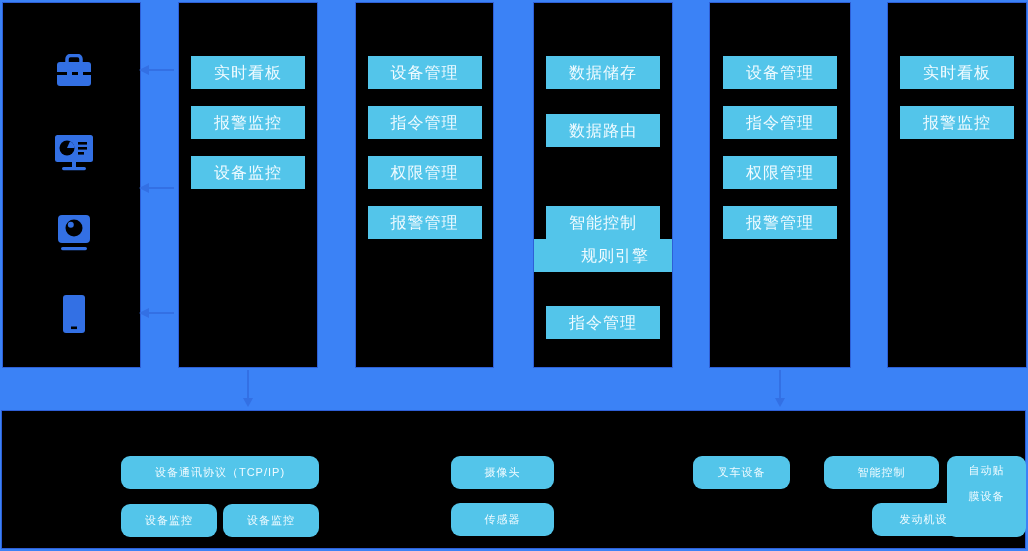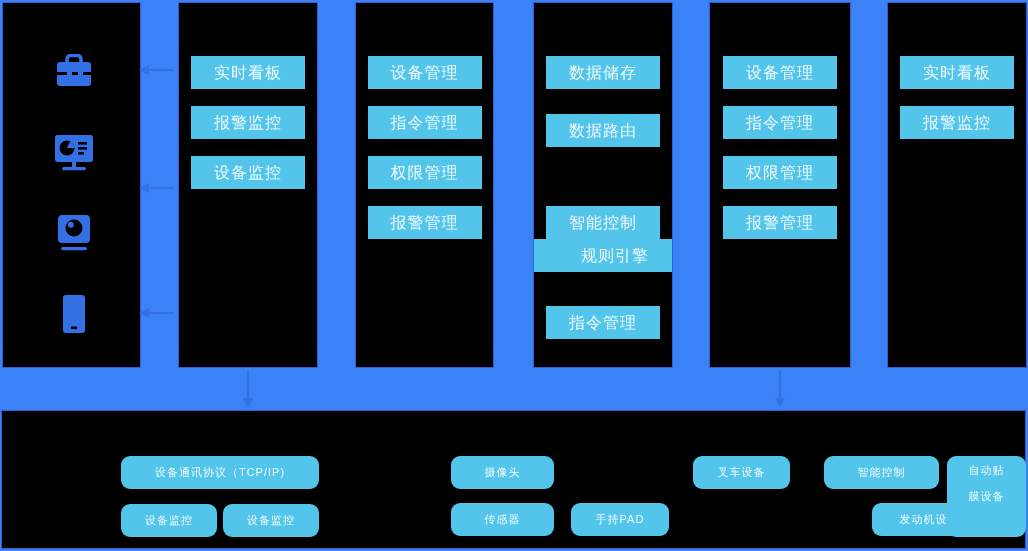--- a/index.html
+++ b/index.html
@@ -124,19 +124,18 @@
   <div class="panel" style="left:1px;top:410px;width:1025px;height:139px;">
     <div class="bbtn" style="left:119px;top:45px;width:198px;">设备通讯协议（TCP/IP)</div>
     <div class="bbtn" style="left:119px;top:93px;width:96px;">设备监控</div>
     <div class="bbtn" style="left:221px;top:93px;width:96px;">设备监控</div>
 
     <div class="bbtn" style="left:449px;top:45px;width:103px;">摄像头</div>
     <div class="bbtn" style="left:691px;top:45px;width:97px;">叉车设备</div>
     <div class="bbtn" style="left:822px;top:45px;width:115px;">智能控制</div>
 
     <div class="bbtn" style="left:449px;top:92px;width:103px;">传感器</div>
-    <div class="bbtn" style="left:569px;top:92px;width:98px;">手持PAD</div>
     <div class="bbtn" style="left:822px;top:92px;width:115px;margin-left:48px;">发动机设备</div>
 
     <div class="bbtn tall" style="left:945px;top:45px;width:79px;">自动贴膜设备</div>
   </div>
 
 </div>
 
 </body></html>

